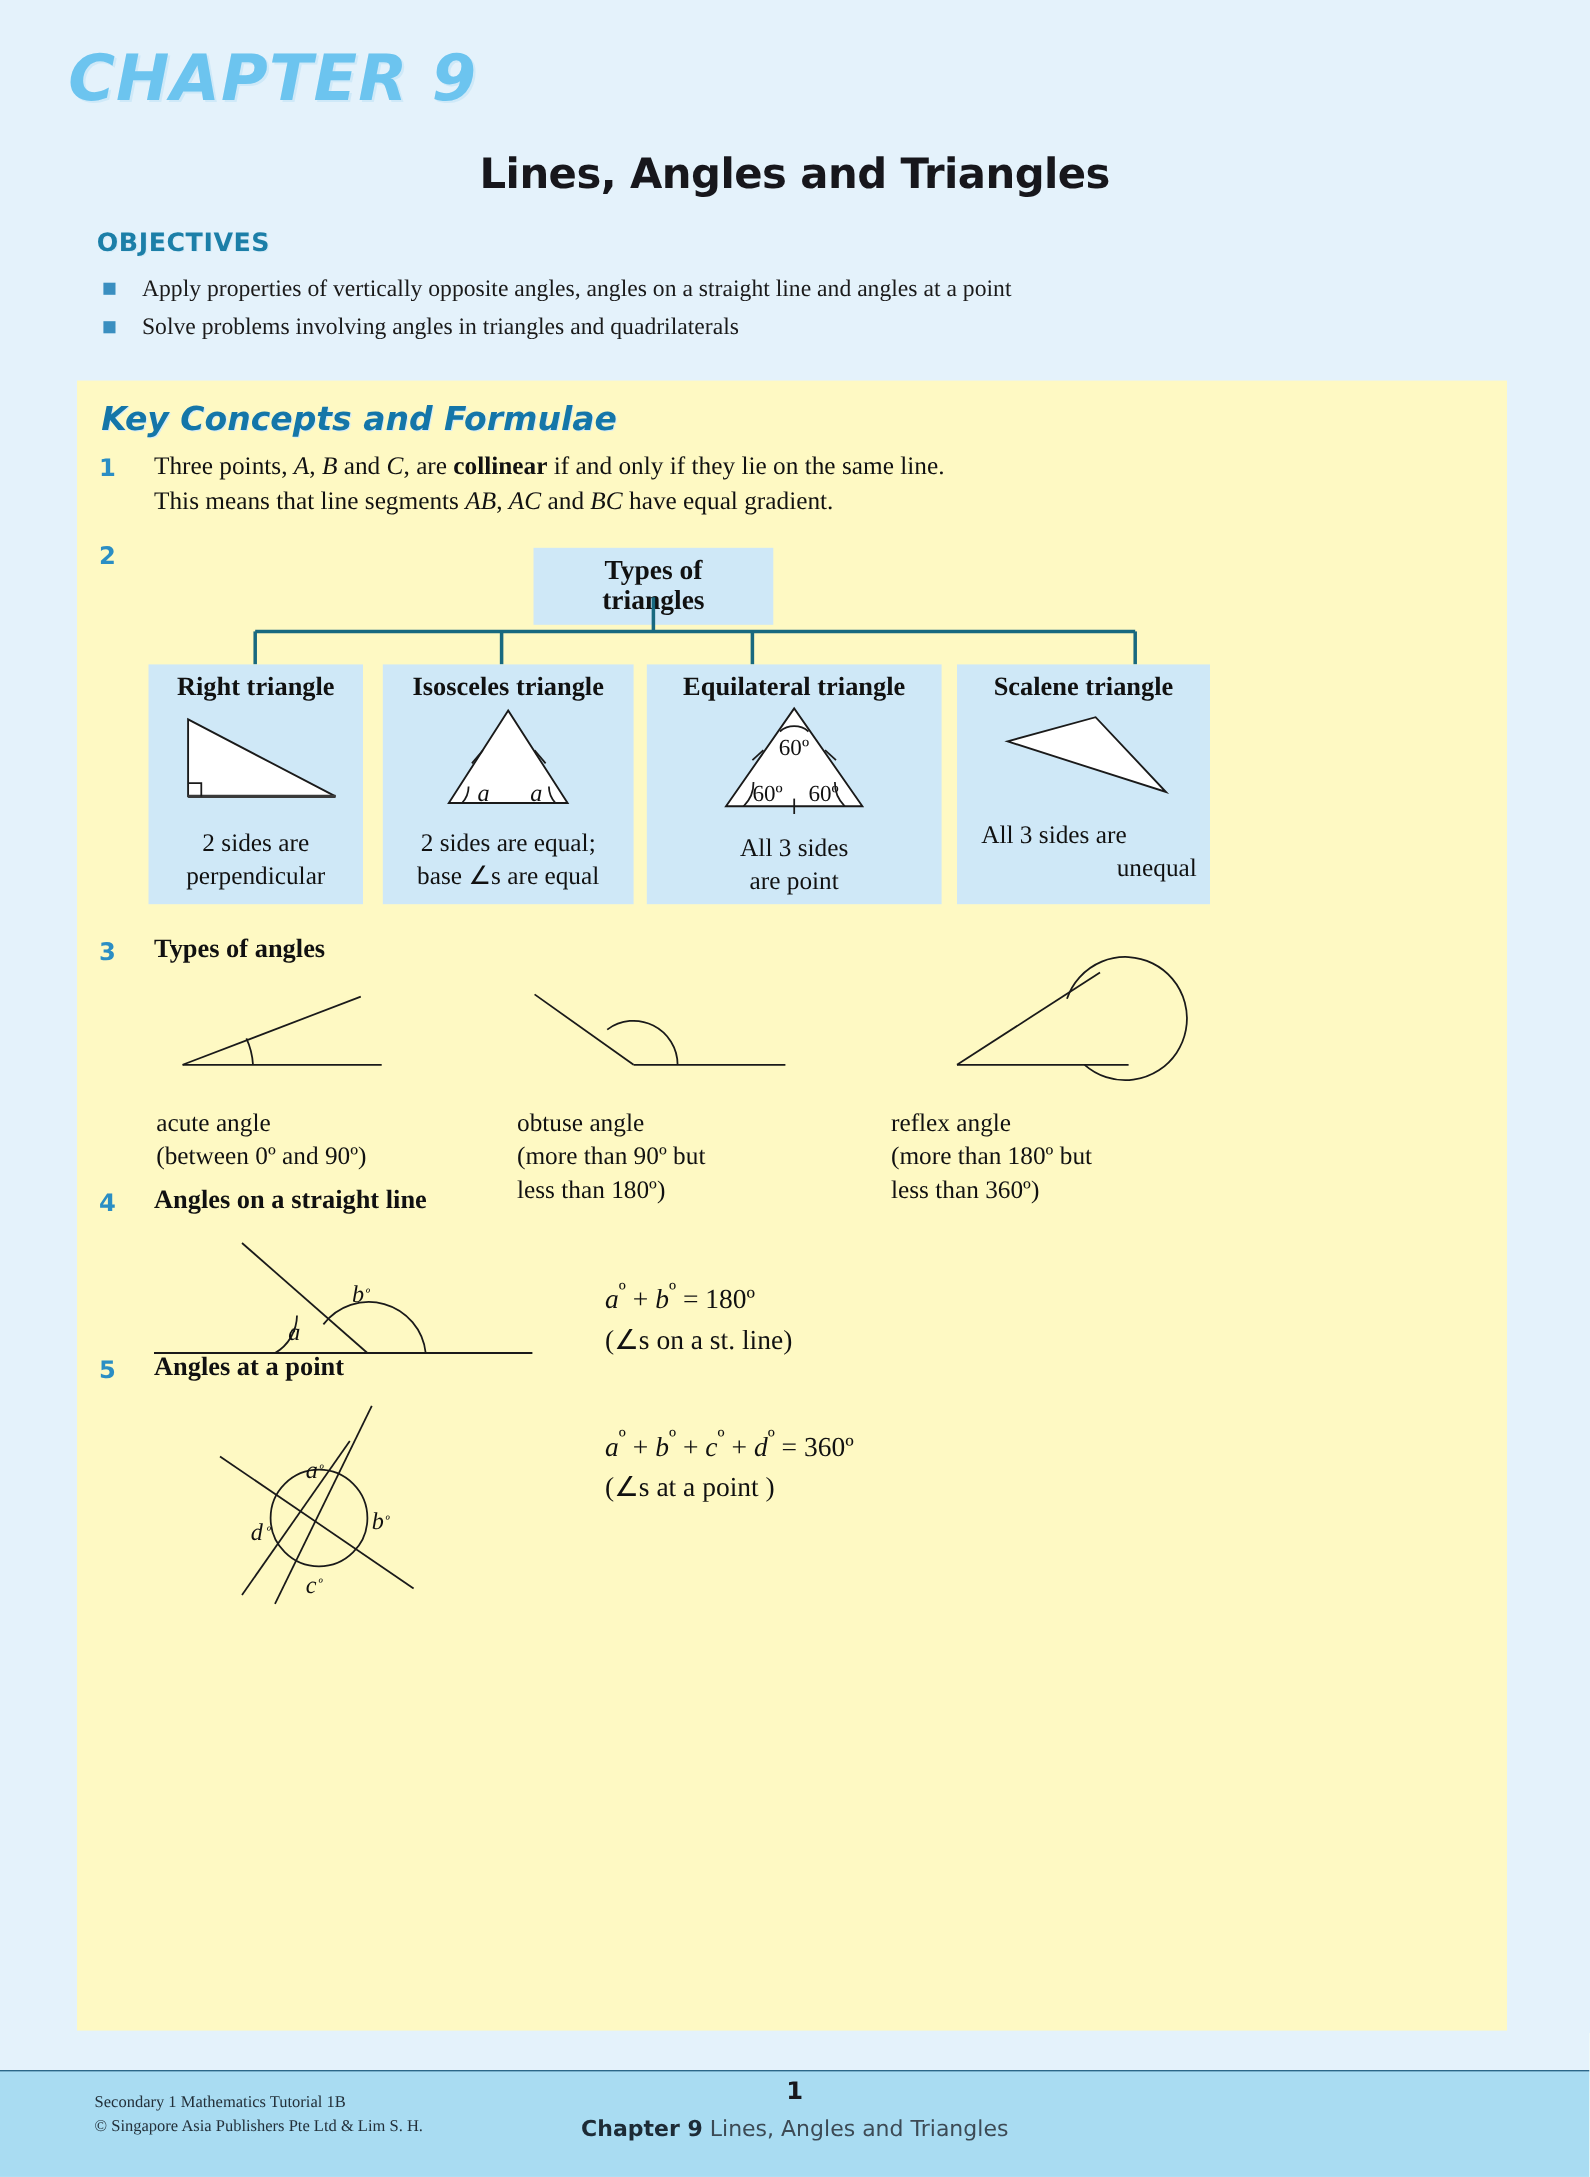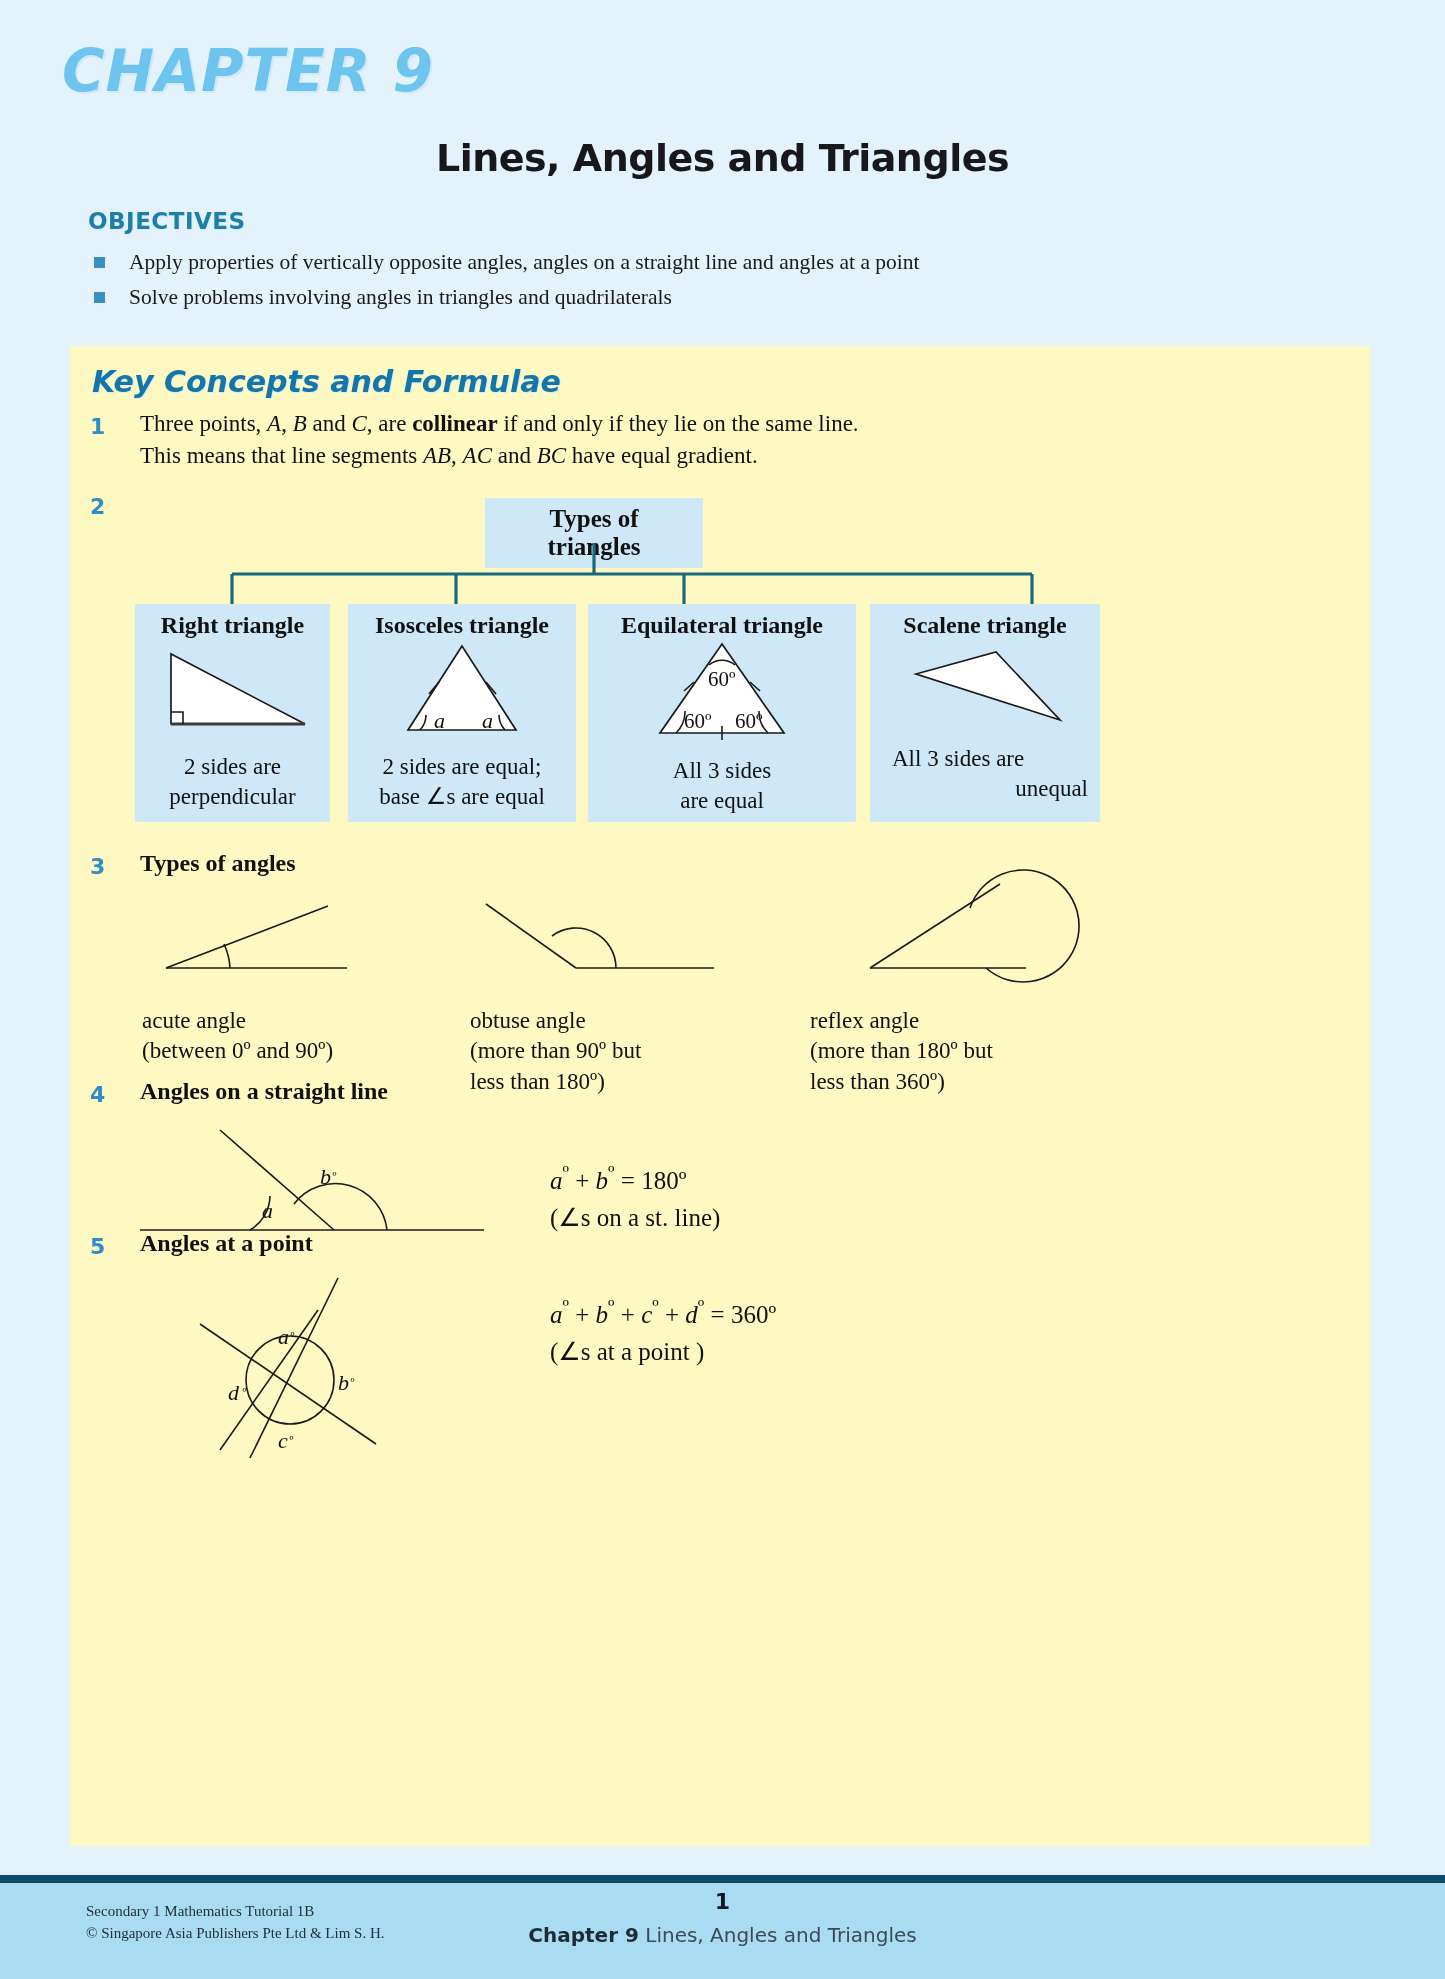--- a/index.html
+++ b/index.html
@@ -213,21 +213,21 @@
   }
   .connector { stroke: #18697f; stroke-width: 3.2; fill: none; }
 
   
   .footer {
     position: absolute;
     left: 0; right: 0;
     bottom: 0;
     height: 96px;
     background: #a9dcf2;
-    border-top: 8px solid #0c4a6e;
+    border-top: 1px solid #0c4a6e;
   }
   .footer-left {
     position: absolute;
     left: 86px;
     top: 18px;
     font-size: 15px;
     color: #23303a;
     line-height: 1.45;
   }
   .footer-pageno {
@@ -334,21 +334,21 @@
           <text class="deg" x="68" y="48">60º</text>
           <path class="stroke" d="M36,95 A30,30 0 0 0 45,73"></path>
           <path class="stroke" d="M119,73 A30,30 0 0 0 128,95"></path>
           <text class="deg" x="44" y="90">60º</text>
           <text class="deg" x="95" y="90">60º</text>
           <path class="stroke" d="M44,53 L54,44"></path>
           <path class="stroke" d="M110,44 L120,53"></path>
           <path class="stroke" d="M82,88 L82,102"></path>
         </svg>
         <div class="tbox-cap" style="top:152px;">All 3 sides</div>
-        <div class="tbox-cap" style="top:182px;">are equal</div>
+        <div class="tbox-cap" style="top:182px;">are point</div>
       </div>
 
       <div class="tnode tbox" style="left:800px; top:258px; width:230px; height:218px;">
         <div class="tbox-title">Scalene triangle</div>
         <svg style="position:absolute; left:30px; top:42px; width:180px; height:90px;" viewBox="0 0 180 90">
           <polygon class="tri-fill" points="16,28 96,6 160,74"></polygon>
         </svg>
         <div class="tbox-cap" style="top:140px; text-align:left; padding-left:22px;">All 3 sides are</div>
         <div class="tbox-cap" style="top:170px; text-align:right; padding-left:22px;">unequal</div>
       </div>

